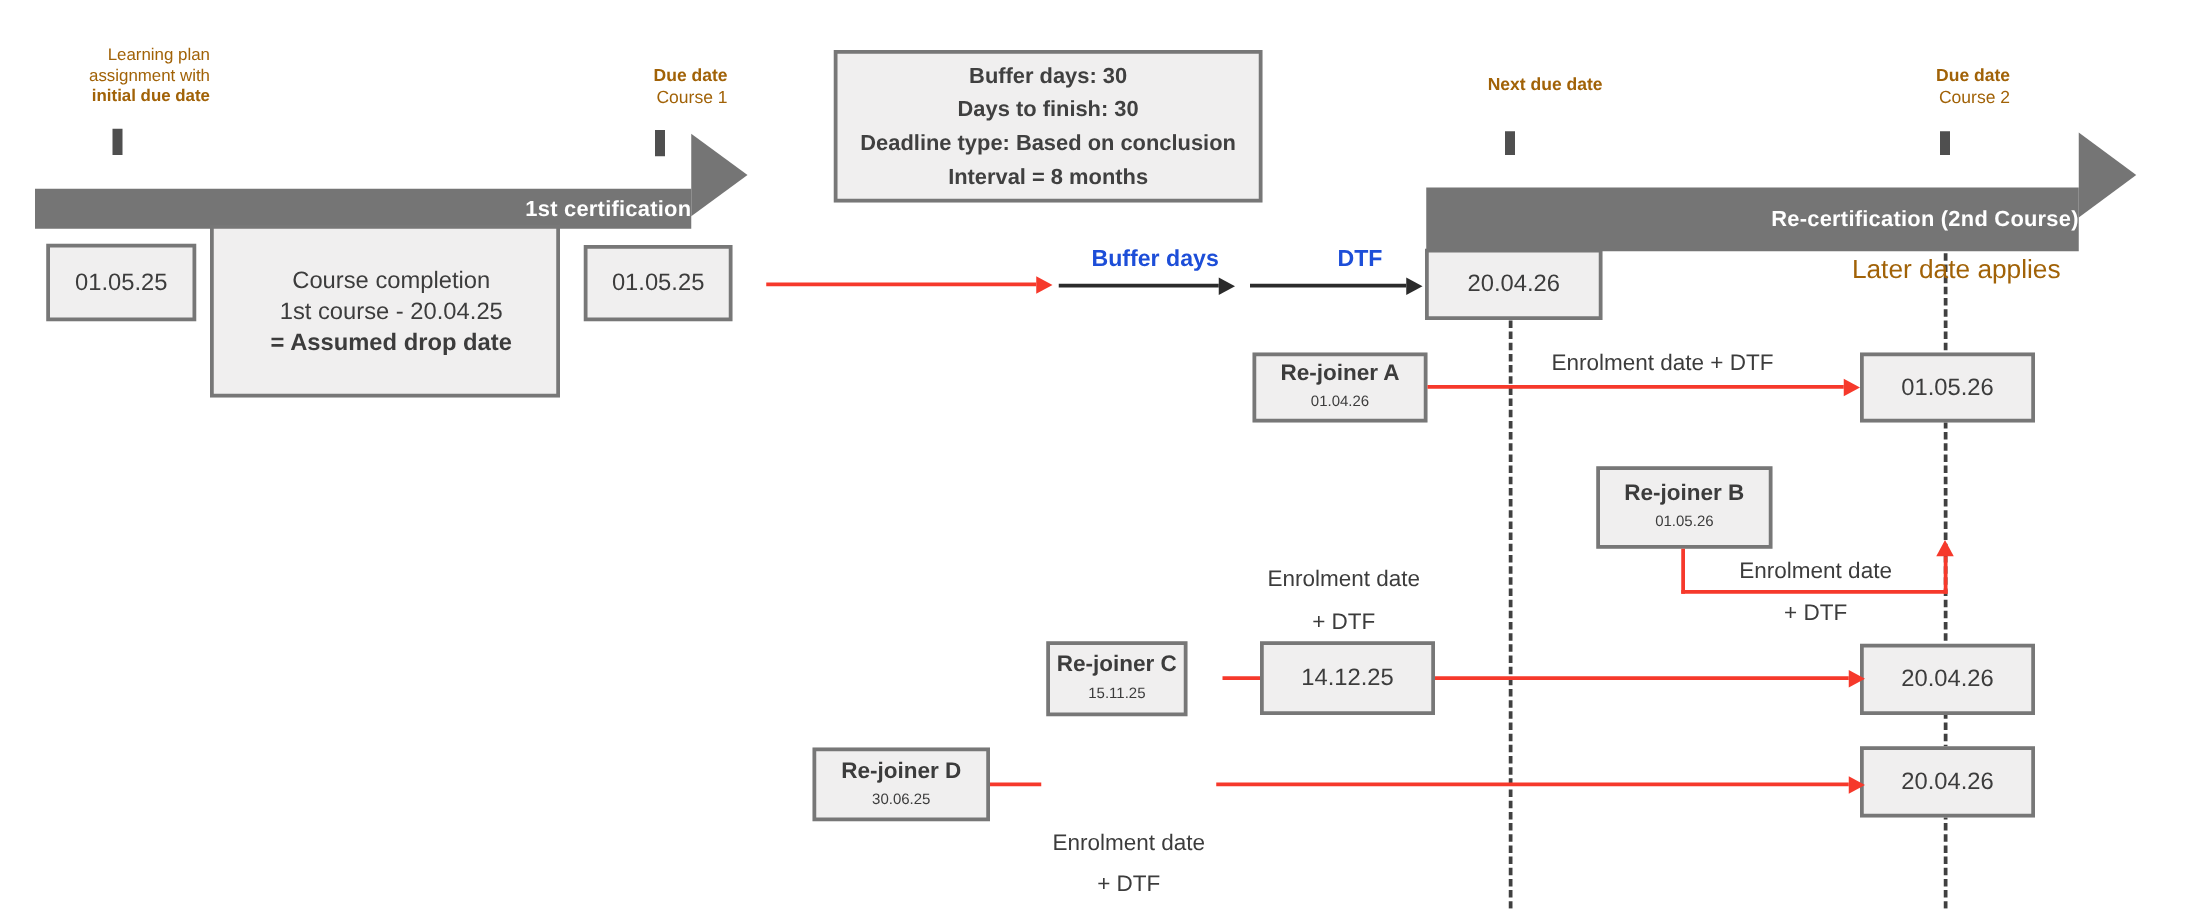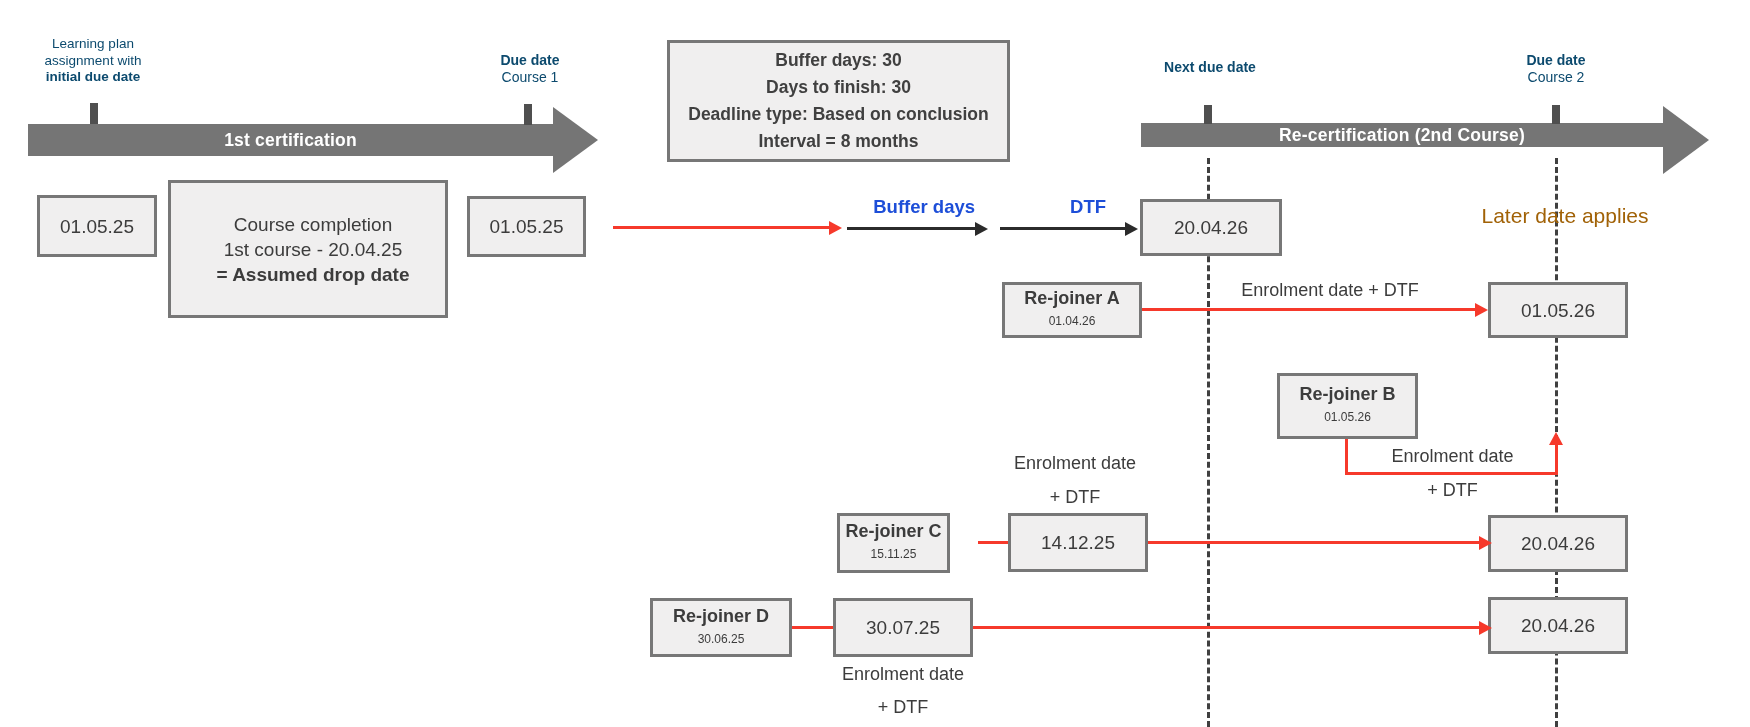--- a/index.html
+++ b/index.html
@@ -2,26 +2,26 @@
 <html style="--accent_red: #f6392b; --arrow_gray: #757575; --box_bg: #f0efef; --box_border: #777777; --text_dark: #3c3c3c; --black: #2b2b2b; --dash: #404040;"><head>
 <meta charset="utf-8">
 <style>
   html,body{margin:0;padding:0;background:#ffffff;}
   .canvas{
     position:relative;width:1750px;height:727px;background:#ffffff;overflow:hidden;
     font-family:"Liberation Sans", sans-serif;color:var(--text_dark,#3c3c3c);
   }
   .b{font-weight:bold;}
   
-  .tl-body{position:absolute;background:var(--arrow_gray,#757575);display:flex;align-items:center;justify-content:center;z-index:2;}
+  .tl-body{position:absolute;background:var(--arrow_gray,#757575);display:flex;align-items:center;justify-content:flex-end;z-index:2;margin-top:27px;}
   .tl-title{color:#ffffff;font-weight:bold;font-size:17.5px;letter-spacing:.2px;}
   .tl-head{position:absolute;width:0;height:0;border-top:33px solid transparent;border-bottom:33px solid transparent;border-left:45px solid var(--arrow_gray,#757575);z-index:2;}
   .tick{position:absolute;width:8px;height:21px;background:#4f4f4f;z-index:3;}
   
-  .small-label{position:absolute;text-align:center;font-size:14px;line-height:17px;color:#0c4a6e;z-index:4;}
+  .small-label{position:absolute;text-align:right;font-size:14px;line-height:17px;color:#a16207;z-index:4;}
   .tiny{font-size:13.5px;line-height:16.5px;}
   
   .dash{position:absolute;width:0;border-left:3px dashed var(--dash,#404040);z-index:1;}
   
   .box{position:absolute;background:var(--box_bg,#f0efef);border:3px solid var(--box_border,#777777);
        display:flex;flex-direction:column;align-items:center;justify-content:center;
        text-align:center;font-size:19px;line-height:25px;color:var(--text_dark,#3c3c3c);z-index:2;box-sizing:border-box;}
   .box .t{font-size:18px;line-height:23px;font-weight:bold;}
   .box .d{font-size:12px;line-height:23px;}
   .rules{font-weight:bold;font-size:17.5px;line-height:27px;color:#404040;}
@@ -90,21 +90,21 @@
     <div>20.04.26</div>
   </div>
 
   <div class="small-label b" style="left:1138px;top:59px;width:144px;">Next due date</div>
   <div class="small-label" style="left:1504px;top:52px;width:104px;">
     <div class="b">Due date</div>
     <div>Course 2</div>
   </div>
   <div class="tick" style="left:1204px;top:105px;height:19px;"></div>
   <div class="tick" style="left:1552px;top:105px;height:19px;"></div>
-  <div class="tl-body" style="left:1141px;top:123px;width:522px;height:24px;">
+  <div class="tl-body" style="left:1141px;top:123px;width:522px;height:51px;">
     <span class="tl-title">Re-certification (2nd Course)</span>
   </div>
   <div class="tl-head" style="left:1663px;top:106px;border-top-width:34px;border-bottom-width:34px;border-left-width:46px;"></div>
   <div class="note" style="left:1462px;top:204px;width:206px;">Later date applies</div>
 
   <div class="box" style="left:1002px;top:282px;width:140px;height:56px;">
     <div class="t">Re-joiner A</div>
     <div class="d">01.04.26</div>
   </div>
   <div class="path-label" style="left:1230px;top:280px;width:200px;">Enrolment date + DTF</div>
@@ -137,23 +137,20 @@
   <div class="hline harrow" style="left:1148px;top:541px;width:331px;"></div>
   <div class="box" style="left:1488px;top:515px;width:140px;height:57px;">
     <div>20.04.26</div>
   </div>
 
   <div class="box" style="left:650px;top:598px;width:142px;height:59px;">
     <div class="t">Re-joiner D</div>
     <div class="d">30.06.25</div>
   </div>
   <div class="hline" style="left:792px;top:626px;width:41px;"></div>
-  <div class="box" style="left:833px;top:598px;width:140px;height:59px;">
-    <div>30.07.25</div>
-  </div>
   <div class="hline harrow" style="left:973px;top:626px;width:506px;"></div>
   <div class="box" style="left:1488px;top:597px;width:140px;height:57px;">
     <div>20.04.26</div>
   </div>
   <div class="path-label" style="left:833px;top:664px;width:140px;">Enrolment date</div>
   <div class="path-label" style="left:833px;top:697px;width:140px;">+ DTF</div>
 
 </div>
 
 </body></html>

